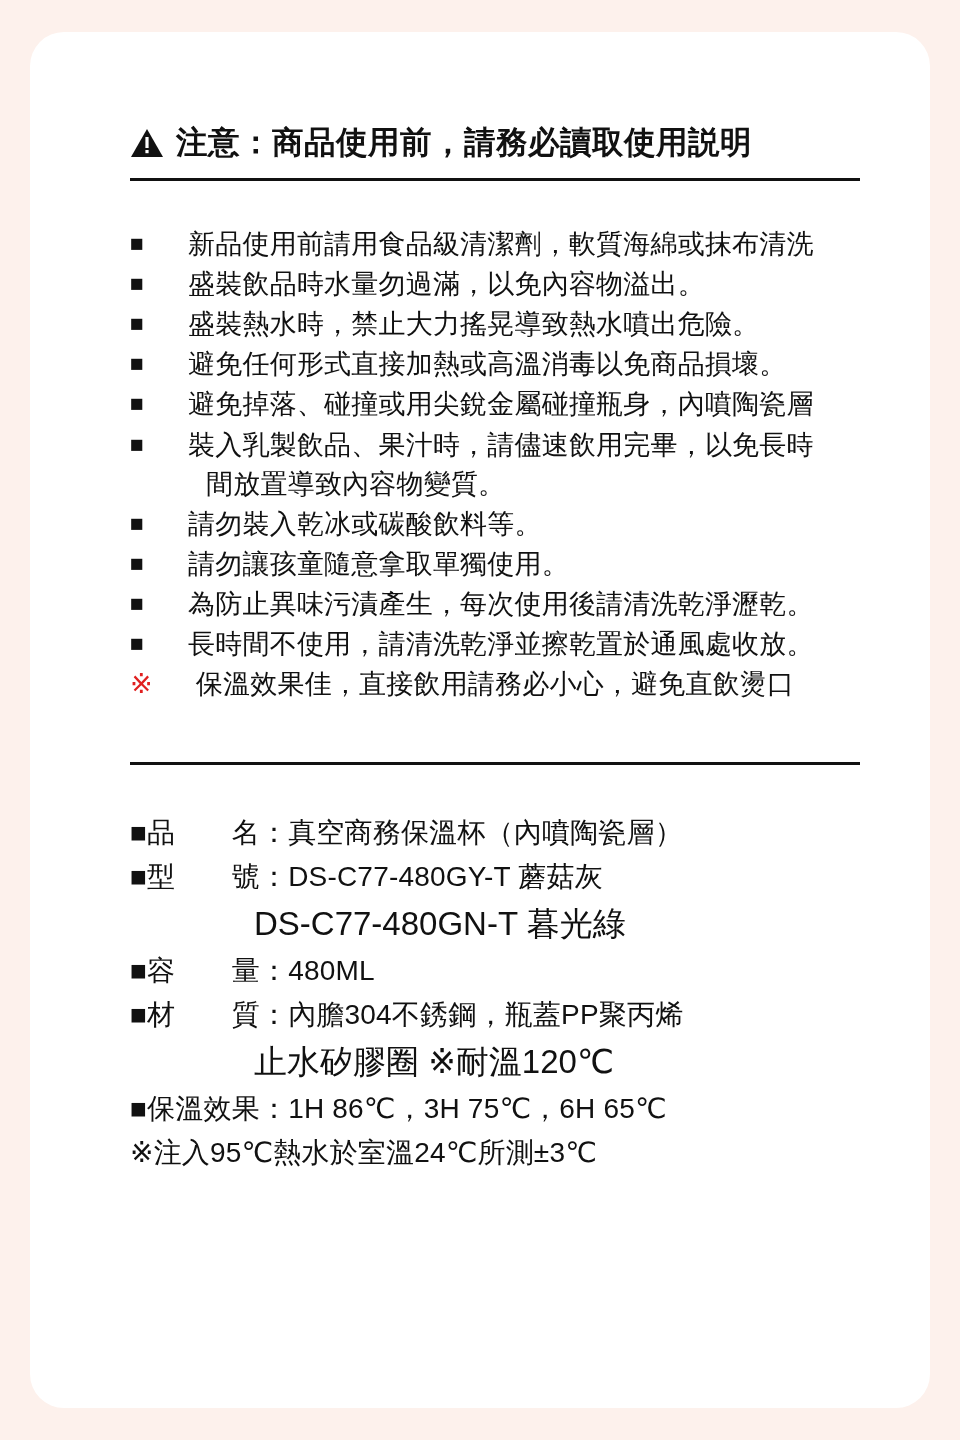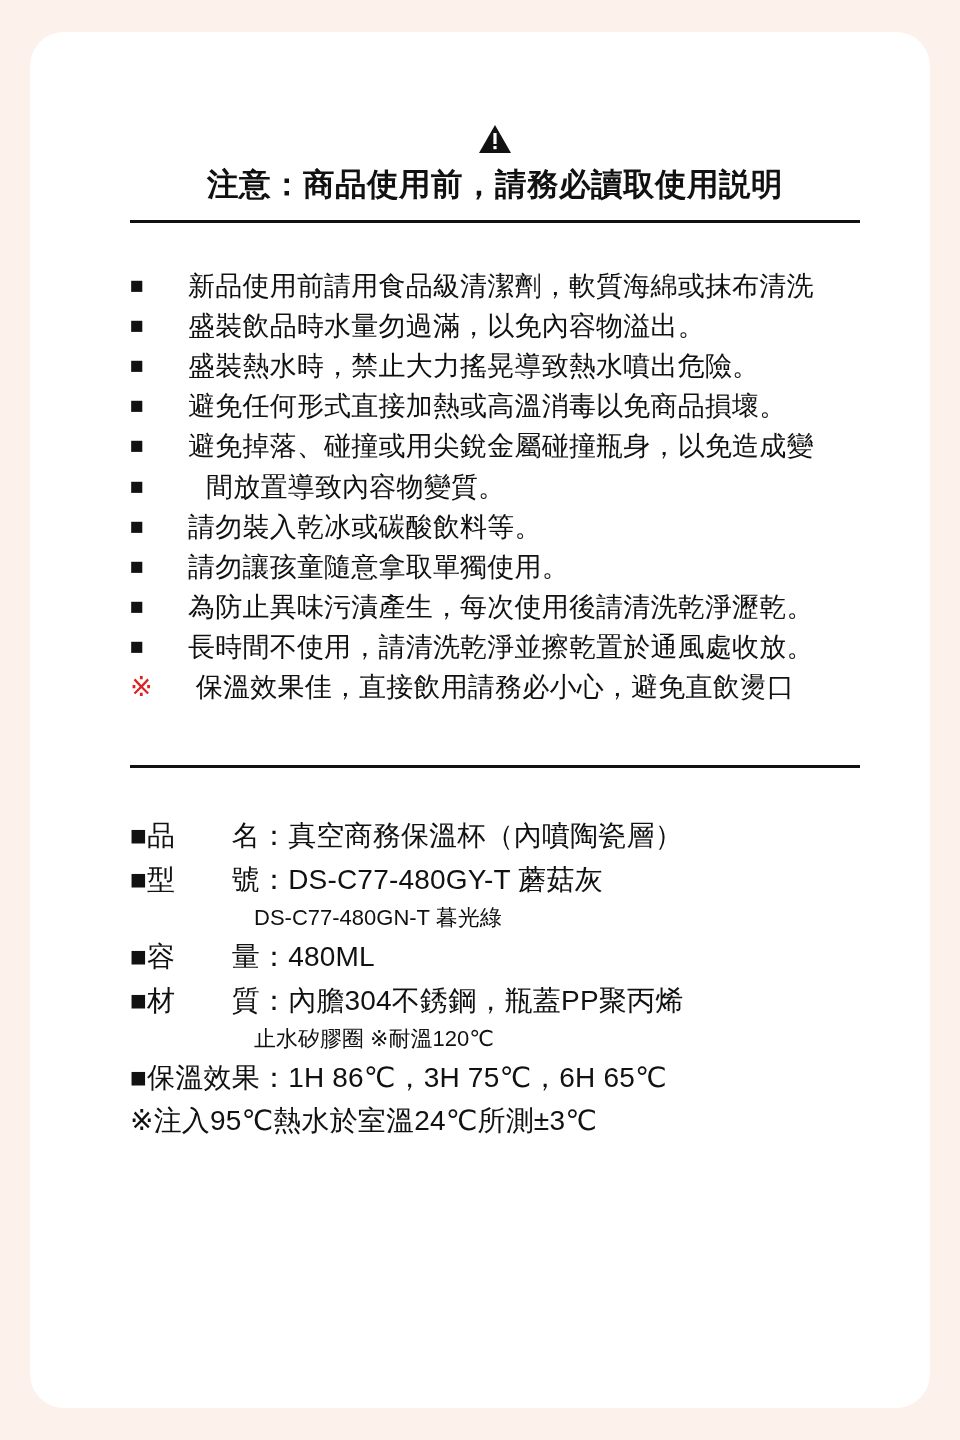--- a/index.html
+++ b/index.html
@@ -32,21 +32,20 @@
     top: 92px;
     width: 730px;
   }
 
   
   .warn-head {
     display: flex;
     align-items: center;
     gap: 12px;
     padding-bottom: 10px;
-    flex-direction: column;
   }
   .warn-icon {
     width: 34px;
     height: 30px;
     position: relative;
     flex: 0 0 auto;
     display: block;
   }
   .warn-title {
     font-size: 31.5px;
@@ -120,21 +119,21 @@
   }
   .spec-label {
     flex: 0 0 auto;
     white-space: pre;
   }
   .spec-value {
     flex: 1 1 auto;
   }
   .spec-cont {
     padding-left: 124px;
-    font-size: 22px;
+    font-size: 33px;
     line-height: 1.55;
     color: #111111;
   }
   .spec-cont.narrow {
     padding-left: 124px;
   }
 </style>
 </head>
 <body>
 
@@ -171,27 +170,28 @@
       </div>
 
       <div class="notice-item">
         <span class="bullet">■</span>
         <span class="notice-text">避免任何形式直接加熱或高溫消毒以免商品損壞。</span>
       </div>
 
       <div class="notice-item">
         <span class="bullet">■</span>
         <span class="notice-text">
-          <span>避免掉落、碰撞或用尖銳金屬碰撞瓶身，以免造成變</span>
+          <span>避免掉落、碰撞或用尖銳金屬碰撞瓶身，內噴陶瓷層</span>
         </span>
       </div>
 
       <div class="notice-item">
         <span class="bullet">■</span>
         <span class="notice-text">
+          <span>裝入乳製飲品、果汁時，請儘速飲用完畢，以免長時</span>
           <span class="cont">間放置導致內容物變質。</span>
         </span>
       </div>
 
       <div class="notice-item">
         <span class="bullet">■</span>
         <span class="notice-text">請勿裝入乾冰或碳酸飲料等。</span>
       </div>
 
       <div class="notice-item">

